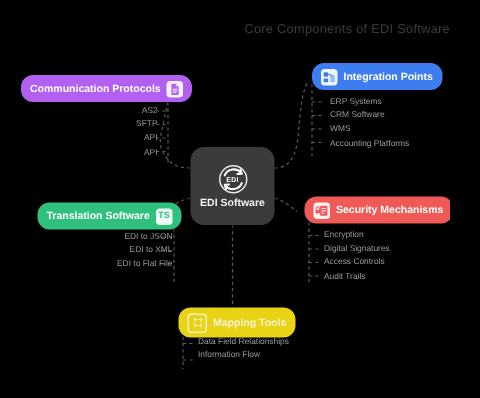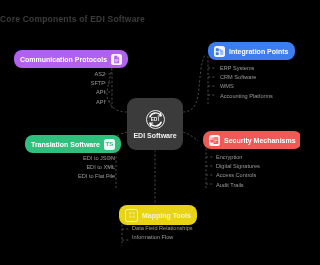--- a/index.html
+++ b/index.html
@@ -8,22 +8,22 @@
     background:#000000;
     font-family:"Liberation Sans", sans-serif;
     overflow:hidden;
     position:relative;
   }
   #stage{position:absolute;inset:0;}
 
   
   .title{
     position:absolute;left:0;top:14px;width:300px;
-    text-align:left;
-    font-size:8.5px;font-weight:bold;
+    text-align:right;
+    font-size:8.5px;font-weight:normal;
     color:#3c3c3c;
     letter-spacing:.2px;
   }
 
   
   svg.links{position:absolute;left:0;top:0;width:300px;height:265px;overflow:visible;}
   svg.links path,svg.links line{fill:none;stroke:#5a5a5a;stroke-width:.8;stroke-dasharray:2.2 2;}
 
   
   .center-node{

